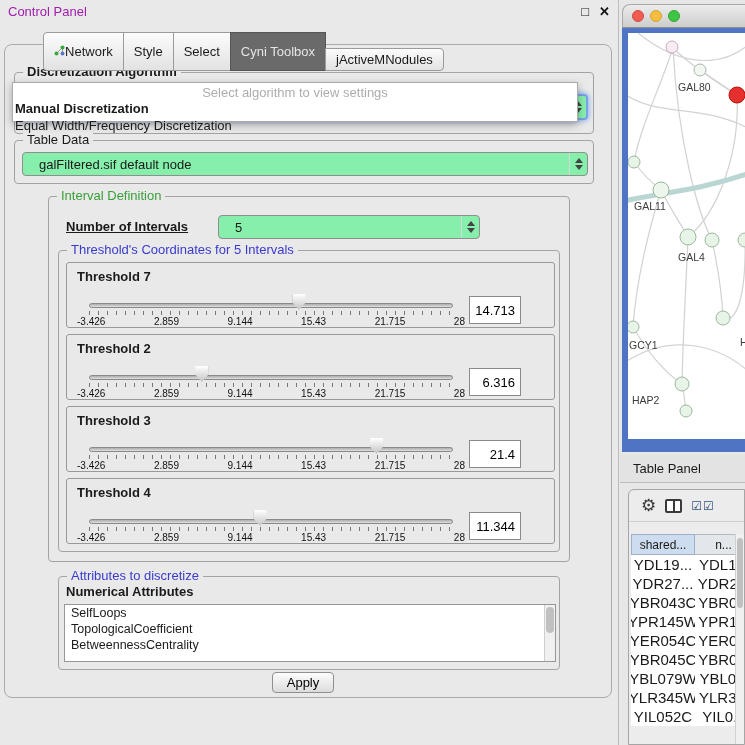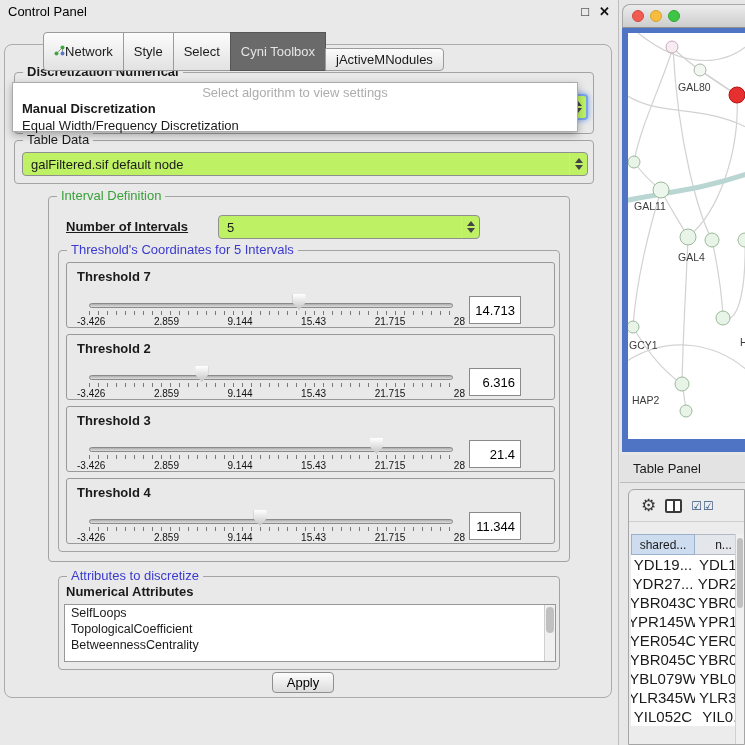--- a/index.html
+++ b/index.html
@@ -2,21 +2,21 @@
 <html style="--active-tab: #6a6a6a; --legend-green: #3aa03a; --legend-blue: #3a3ace; --sel-blue: #4f74c4;"><head>
 <meta charset="utf-8">
 <style>
 *{margin:0;padding:0;box-sizing:border-box;}
 body{font-family:"Liberation Sans",sans-serif;font-size:13px;color:#1a1a1a;background:#e7e7e7;}
 #stage{position:relative;width:745px;height:745px;overflow:hidden;background:#e7e7e7;}
 
 
 #cp{position:absolute;left:0;top:0;width:619px;height:745px;background:#e9e9e9;border-right:1px solid #bdbdbd;}
 #cp-titlebar{position:absolute;left:0;top:0;width:100%;height:22px;display:flex;align-items:center;padding:0 8px;}
-#cp-title{font-size:13px;color:#000000;}
+#cp-title{font-size:13px;color:#a21caf;}
 .tb-btns{margin-left:auto;display:flex;gap:10px;font-size:13px;font-weight:bold;color:#111;}
 #outer-border{position:absolute;left:4px;top:44px;width:608px;height:654px;border:1px solid #ababab;border-radius:8px;background:#e9e9e9;}
 
 
 .tabbar{position:absolute;display:flex;z-index:30;left:0;right:130px;justify-content:center;}
 #top-tabs{top:32px;}
 #bottom-tabs{top:704px;}
 .tab{display:flex;align-items:center;padding:3px 10px;font-size:13px;background:linear-gradient(#fcfcfc,#e2e2e2);border:1px solid #9b9b9b;margin-left:-1px;white-space:nowrap;cursor:default;}
 .tab:first-child{border-radius:4px 0 0 4px;}
 .tab:last-child{border-radius:0 4px 4px 0;margin-top:16px;}
@@ -25,32 +25,32 @@
 
 .group{position:absolute;border:1px solid #a3a3a3;border-radius:4px;}
 .legend{position:absolute;top:-9px;left:8px;background:#e9e9e9;padding:0 4px;font-size:13px;white-space:nowrap;}
 .legend.bold{font-weight:bold;}
 .legend.green{color:var(--legend-green,#3aa03a);}
 .legend.blue{color:var(--legend-blue,#3a3ace);}
 .lbl{position:absolute;font-size:13px;}
 .bold{font-weight:bold;}
 
 
-.combo{position:absolute;background:#bef264;border:1px solid #8f8f8f;border-radius:4px;display:flex;align-items:center;padding-left:8px;font-size:13px;justify-content:space-between;}
+.combo{position:absolute;background:#86efac;border:1px solid #8f8f8f;border-radius:4px;display:flex;align-items:center;padding-left:16px;font-size:13px;justify-content:space-between;}
 .combo .stepper{margin-left:auto;width:18px;height:100%;display:flex;flex-direction:column;align-items:center;justify-content:center;gap:2px;border-left:1px solid #d8d8d8;}
 .arr-up{width:0;height:0;border-left:4px solid transparent;border-right:4px solid transparent;border-bottom:5px solid #444;}
 .arr-dn{width:0;height:0;border-left:4px solid transparent;border-right:4px solid transparent;border-top:5px solid #444;}
 #algo-combo{left:20px;top:94px;width:568px;height:26px;border:2px solid #7aa2e8;box-shadow:0 0 5px 1px #8ab0ee;z-index:5;}
 #tabledata-combo{left:22px;top:152px;width:566px;height:24px;}
 #intervals-combo{left:218px;top:215px;width:262px;height:24px;}
 
 
-#algo-popup{position:absolute;left:12px;top:82px;width:566px;height:50px;background:#fff;border:1px solid #ababab;box-shadow:0 3px 8px rgba(0,0,0,.3);z-index:20;}
+#algo-popup{position:absolute;left:12px;top:82px;width:566px;height:40px;background:#fff;border:1px solid #ababab;box-shadow:0 3px 8px rgba(0,0,0,.3);z-index:20;}
 #algo-popup .prompt{text-align:center;color:#adadad;font-size:13px;padding-top:2px;}
-#algo-popup .opt{padding:1px 9px;font-size:13px;cursor:default;}
+#algo-popup .opt{padding:1px 2px;font-size:13px;cursor:default;}
 #algo-popup .opt.bold{font-weight:bold;}
 
 
 .trow{position:absolute;left:66px;width:489px;height:66px;border:1px solid #999;border-radius:3px;background:#e9e9e9;}
 .trow-label{position:absolute;left:10px;top:6px;font-weight:bold;font-size:13px;}
 .slider{position:absolute;left:22px;top:0;width:364px;height:66px;}
 .track{position:absolute;left:0;top:40px;width:364px;height:5px;background:linear-gradient(#adadad,#e0e0e0);border:1px solid #8a8a8a;border-radius:3px;}
 .thumb{position:absolute;top:31px;width:13px;height:16px;background:linear-gradient(#ffffff,#c4c4c4);clip-path:polygon(0 0,100% 0,100% 55%,50% 100%,0 55%);filter:drop-shadow(0 0 1px #666);}
 .ticks{position:absolute;left:0;top:48px;width:364px;height:4px;background:repeating-linear-gradient(to right,#777 0 1px,transparent 1px 9px);}
 .scale{position:absolute;left:-12px;top:53px;width:388px;display:flex;justify-content:space-between;font-size:10px;color:#111;}
@@ -128,21 +128,21 @@
         </div>
         <div class="tab active">
           <span>Cyni Toolbox</span>
         </div>
         <div class="tab">
           <span>jActiveMNodules</span>
         </div>
       </div>
 
     <div class="group" style="left:14px;top:72px;width:580px;height:62px;">
-      <span class="legend bold">Discretization Numerical</span>
+      <span class="legend bold">Discretization Algorithm</span>
     </div>
     <div id="algo-combo" class="combo">
       <span class="stepper">
           <span class="arr-up"></span>
           <span class="arr-dn"></span>
         </span>
     </div>
     <div id="algo-popup">
       <div class="prompt">Select algorithm to view settings</div>
       <div class="opt bold">Manual Discretization</div>

